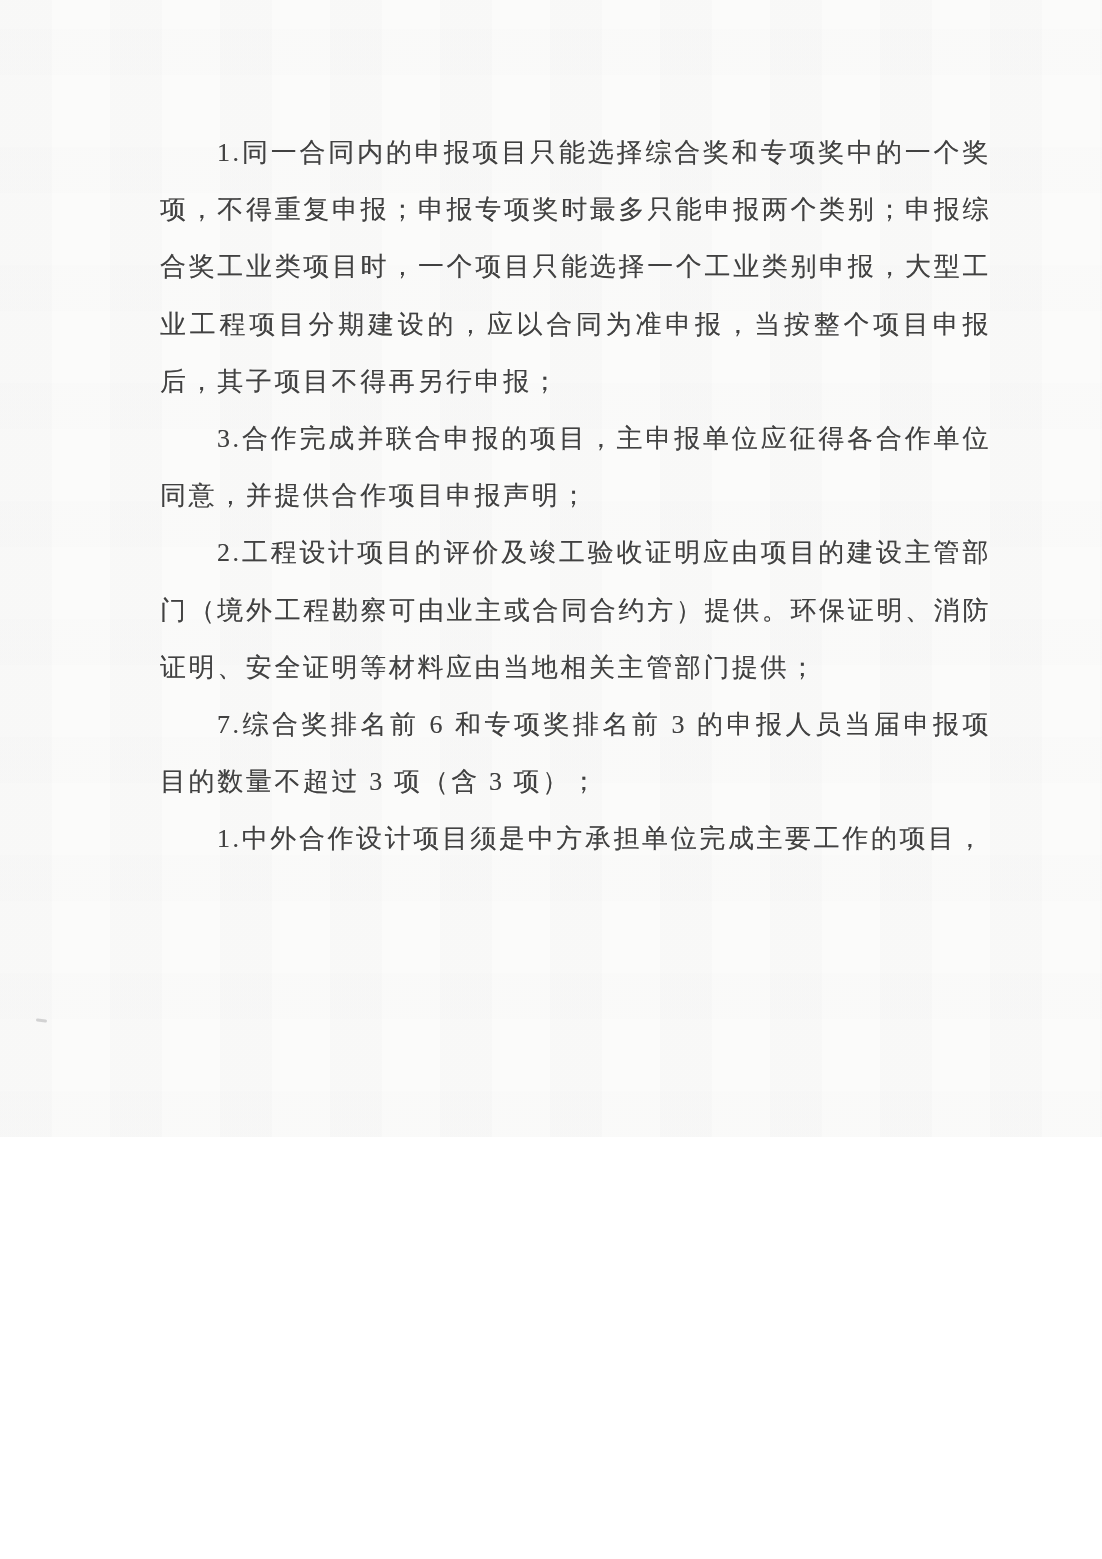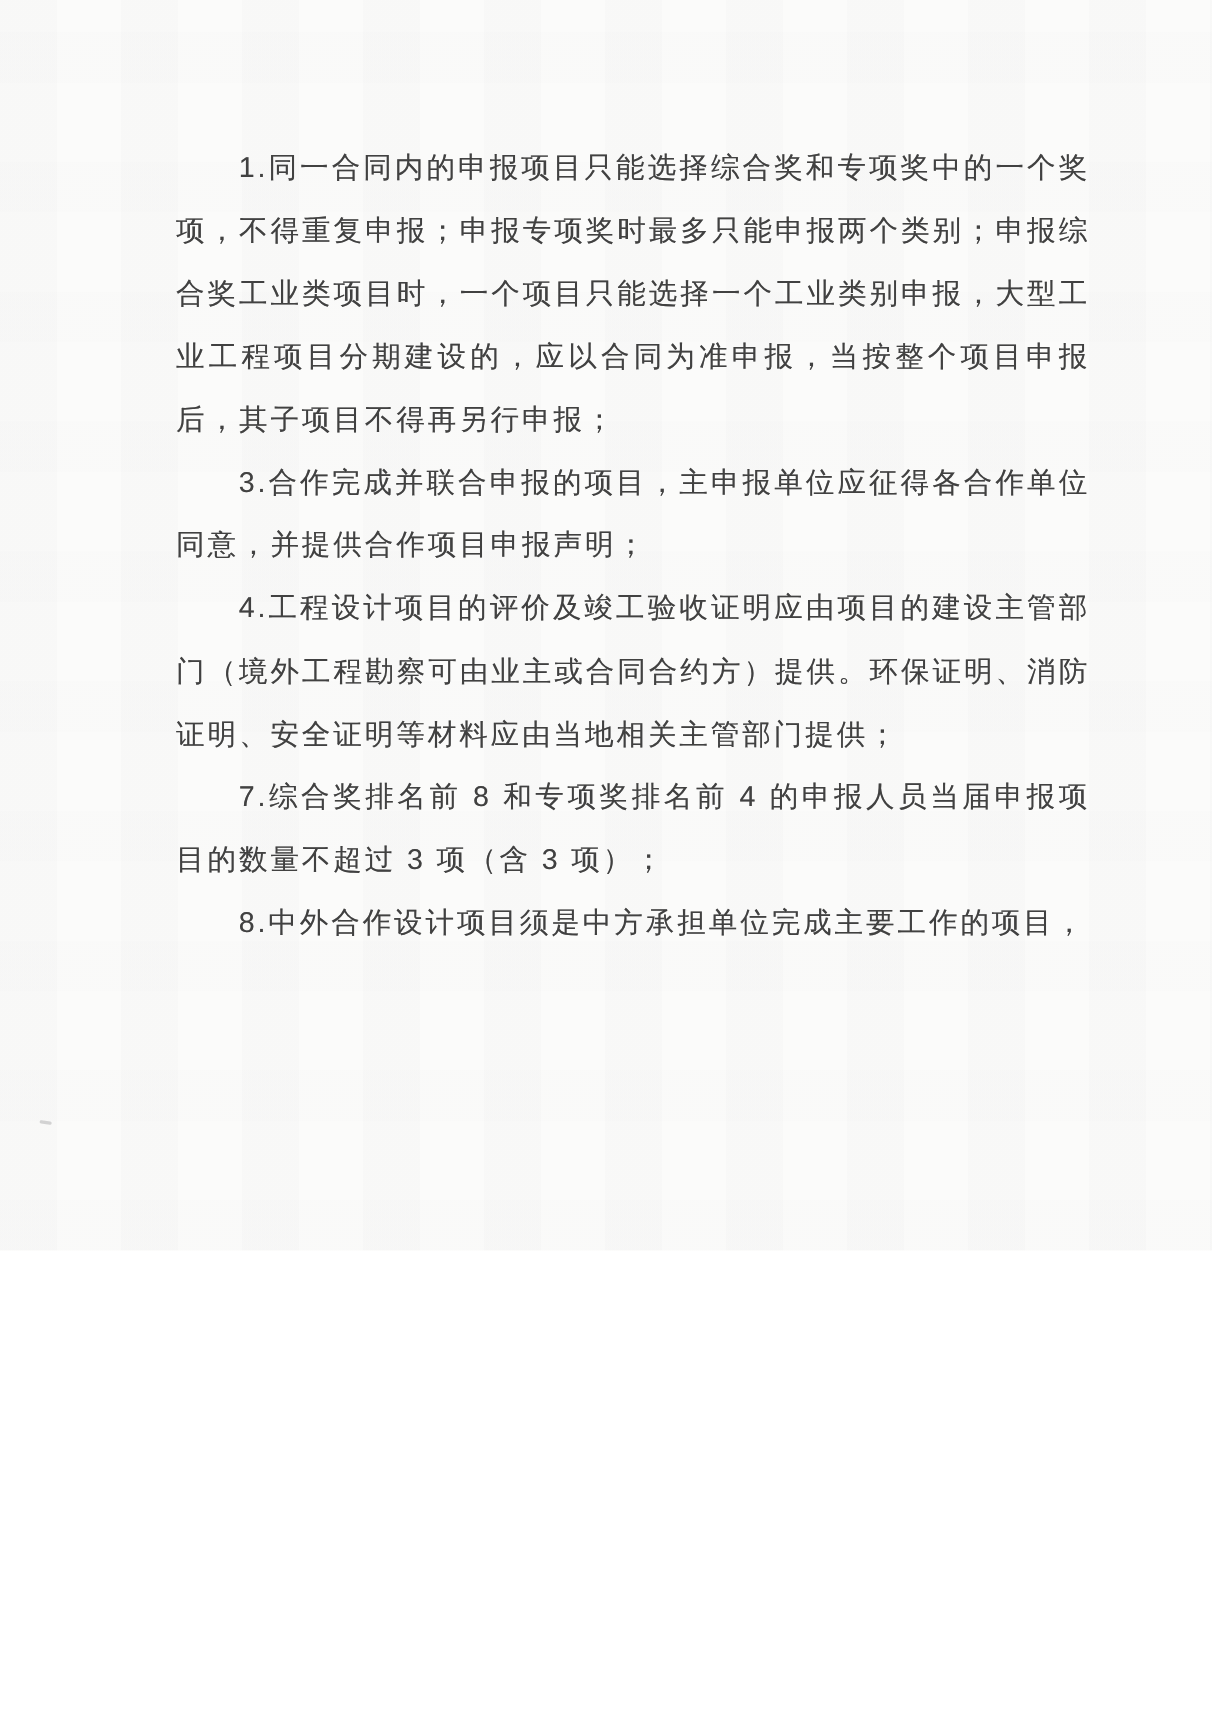--- a/index.html
+++ b/index.html
@@ -10,21 +10,21 @@
     margin: 0;
     padding: 0;
     background: #ffffff;
   }
   .page {
     position: relative;
     width: 1102px;
     height: 1137px;
     background: var(--paper);
     overflow: hidden;
-    font-family: Liberation Sans, sans-serif;
+    font-family: Liberation Serif, serif;
   }
   
   .page::before {
     content: "";
     position: absolute;
     inset: 0;
     background:
       repeating-linear-gradient(90deg,
         rgba(130,130,140,0.022) 0px, rgba(130,130,140,0.022) 52px,
         rgba(255,255,255,0) 52px, rgba(255,255,255,0) 110px),
@@ -72,22 +72,22 @@
   }
 </style>
 </head>
 <body>
 
 <div class="page">
 
   <div class="content">
     <p>1.同一合同内的申报项目只能选择综合奖和专项奖中的一个奖项，不得重复申报；申报专项奖时最多只能申报两个类别；申报综合奖工业类项目时，一个项目只能选择一个工业类别申报，大型工业工程项目分期建设的，应以合同为准申报，当按整个项目申报后，其子项目不得再另行申报；</p>
     <p>3.合作完成并联合申报的项目，主申报单位应征得各合作单位同意，并提供合作项目申报声明；</p>
-    <p>4.工程设计项目的评价及竣工验收证明应由项目的建设主管部门（境外工程勘察可由业主或合同合约方）提供。环保证明、消防证明、安全证明等材料应由当地相关主管部门提供；</p>
-    <p>7.综合奖排名前 8 和专项奖排名前 4 的申报人员当届申报项目的数量不超过 3 项（含 3 项）；</p>
-    <p>8.中外合作设计项目须是中方承担单位完成主要工作的项目，</p>
+    <p>2.工程设计项目的评价及竣工验收证明应由项目的建设主管部门（境外工程勘察可由业主或合同合约方）提供。环保证明、消防证明、安全证明等材料应由当地相关主管部门提供；</p>
+    <p>7.综合奖排名前 6 和专项奖排名前 3 的申报人员当届申报项目的数量不超过 3 项（含 3 项）；</p>
+    <p>1.中外合作设计项目须是中方承担单位完成主要工作的项目，</p>
   </div>
 
   <div class="smudge"></div>
 
   <div class="page-number">2</div>
 
 </div>
 
 </body></html>

